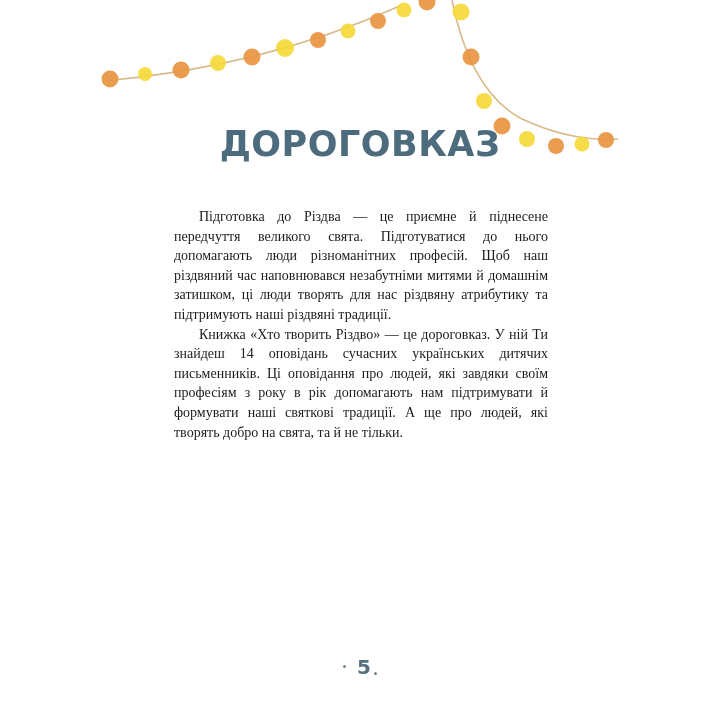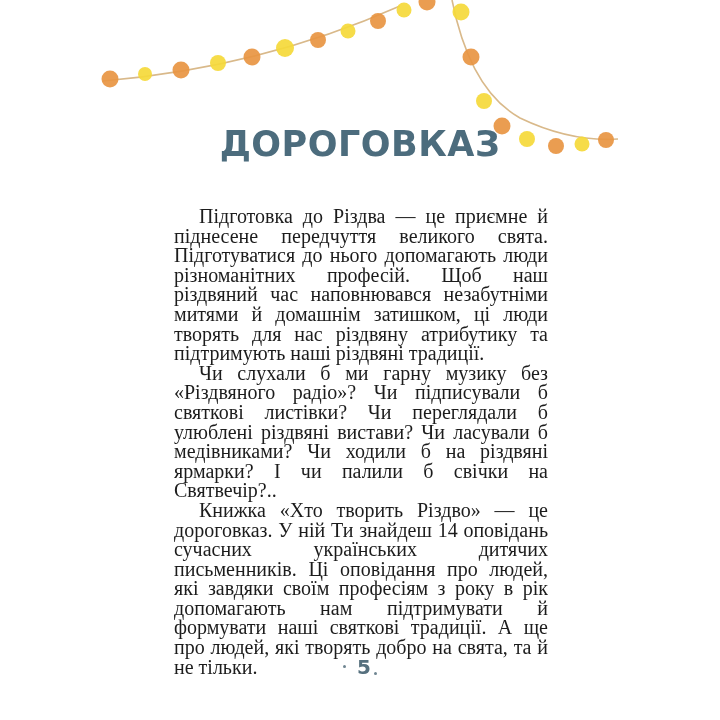--- a/index.html
+++ b/index.html
@@ -47,21 +47,21 @@
     position: absolute;
     left: 174px;
     top: 207px;
     width: 374px;
   }
   .para {
     margin: 0;
     text-align: justify;
     text-justify: inter-word;
     text-indent: 25px;
-    font-size: 20px;
+    font-size: 14px;
     line-height: 19.6px;
     color: #1c1c1c;
     hyphens: manual;
   }
 
   
   #page-number-group {
     position: absolute;
     left: 0;
     top: 655px;
@@ -123,21 +123,20 @@
       <circle cx="556" cy="146" r="8.0" fill="#e89542" opacity="0.92"></circle>
       <circle cx="582" cy="144" r="7.5" fill="#f5d93a" opacity="0.92"></circle>
       <circle cx="606" cy="140" r="8.0" fill="#e89542" opacity="0.92"></circle>
     </g>
   </svg>
 
   <h1 id="chapter-title">ДОРОГОВКАЗ</h1>
 
   <div id="body-text">
     <p class="para">Підготовка до Різдва — це приємне й піднесене передчуття великого свята. Підготуватися до нього допомагають люди різноманітних професій. Щоб наш різдвяний час наповнювався незабутніми митями й домашнім затишком, ці люди творять для нас різдвяну атрибутику та підтримують наші різдвяні традиції.</p>
-    <p class="para">Чи слухали б ми гарну музику без «Різдвяного радіо»? Чи підписували б святкові листівки? Чи переглядали б улюблені різдвяні вистави? Чи ласували б медівниками? Чи ходили б на різдвяні ярмарки? І чи палили б свічки на Святвечір?..</p>
     <p class="para">Книжка «Хто творить Різдво» — це дороговказ. У ній Ти знайдеш 14 оповідань сучасних українських дитячих письменників. Ці оповідання про людей, які завдяки своїм професіям з року в рік допомагають нам підтримувати й формувати наші святкові традиції. А ще про людей, які творять добро на свята, та й не тільки.</p>
   </div>
 
   <div id="page-number-group">
     <span class="pn-dot-left"></span><span id="page-number-value">5</span><span class="pn-dot-right"></span>
   </div>
 
 </div>
 
 </body></html>

